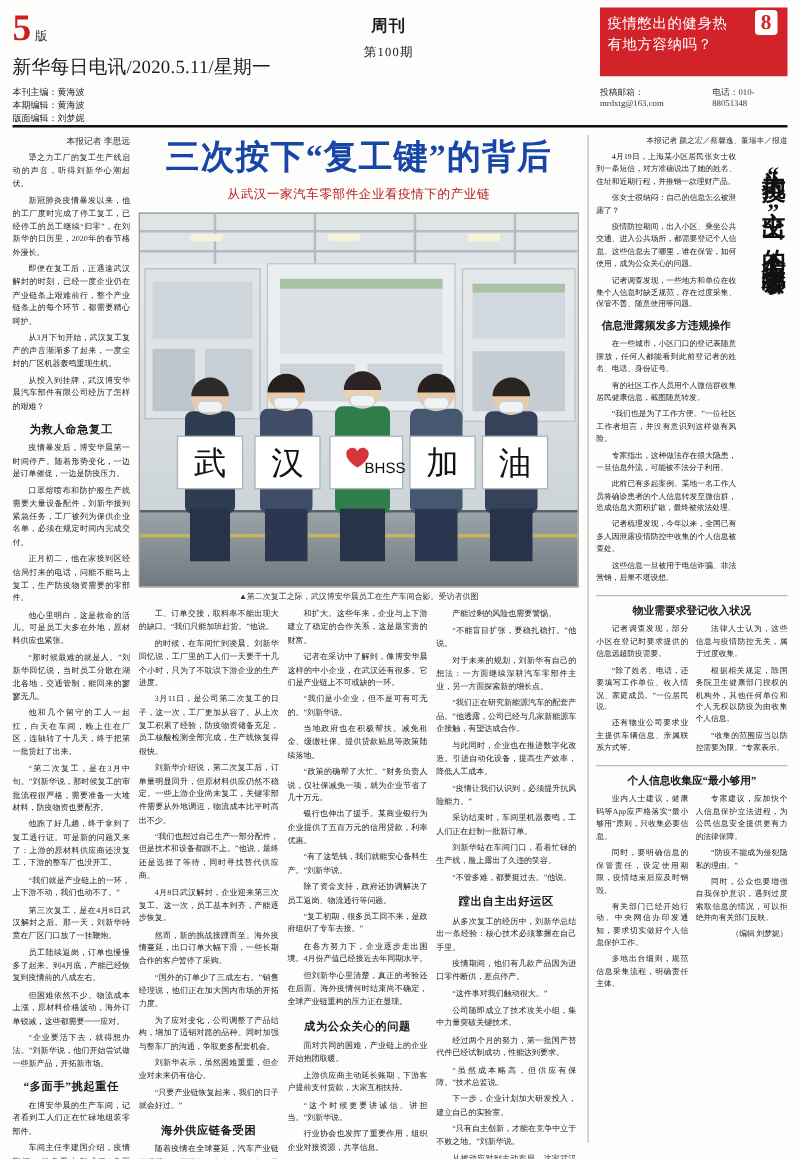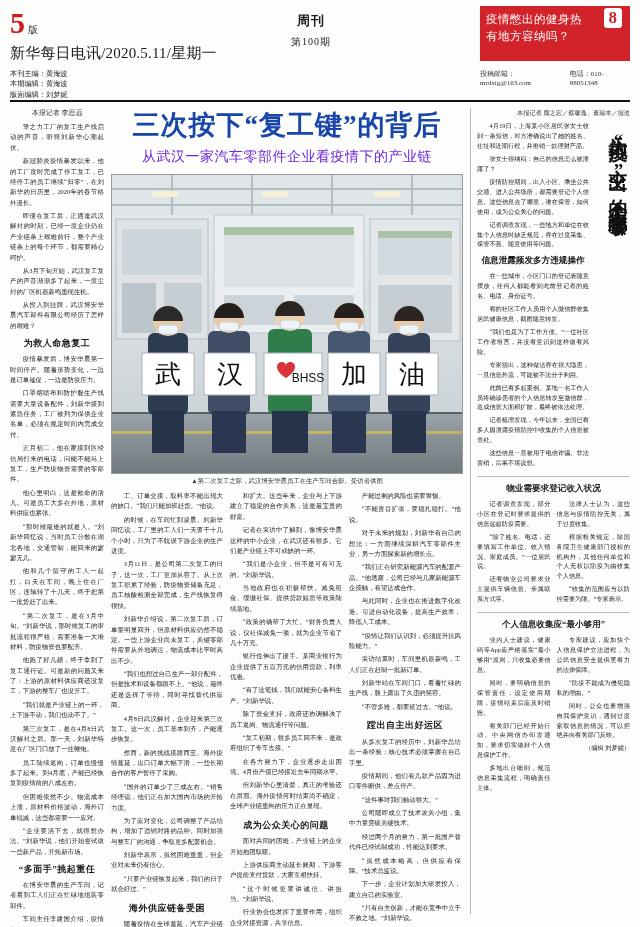--- a/index.html
+++ b/index.html
@@ -45,32 +45,32 @@
   .redbox .bignum { position:absolute; right:8px; top:2px; font-size:17px; font-weight:bold; background:#fff; color:#d2232a; border-radius:3px; padding:0 5px; }
   .redbox .rb-line { font-size:11.5px; font-weight:normal; line-height:1.45; letter-spacing:0.5px; }
   .contact { margin-top:8px; font-size:7px; color:#333; display:flex; justify-content:space-between; gap:6px;}
 
   
   .body-grid { display:flex; gap:7px; margin-top:6px; height:806px; }
   .col-a { width:96px; }
   .col-main { width:352px; }
   .col-right { width:160px; border-left:1px solid #bbb; padding-left:6px; }
 
-  .byline { font-size:7px; text-align:center; margin-bottom:4px; color:#333;}
+  .byline { font-size:7px; text-align:right; margin-bottom:4px; color:#333;}
   .tcol { font-size:6.4px; line-height:1.62; text-align:justify; color:#1b1b1b; }
   .tcol p { margin:0 0 3px 0; text-indent:2em; }
   .subhead { font-size:9px; font-weight:bold; text-align:center; margin:6px 0 4px 0; letter-spacing:0.5px;}
 
   
   .headline { text-align:center; margin-top:2px; }
   .headline h1 {
     margin:0; font-size:27px; font-weight:bold; color:#1745a8; letter-spacing:1px;
     font-family:"Liberation Serif",serif; line-height:1.15;
   }
-  .headline h2 { margin:7px 0 0 0; font-size:14px; font-weight:normal; color:#6d28d9; letter-spacing:0.5px;}
+  .headline h2 { margin:7px 0 0 0; font-size:10px; font-weight:normal; color:#b91c1c; letter-spacing:0.5px;}
 
   
   .photo { margin-top:8px; width:352px; height:300px; position:relative; overflow:hidden; background:#cfd6d9; border:1px solid #999;}
   .cap { font-size:6.4px; text-align:center; margin-top:3px; color:#333; }
   .three-col { display:flex; gap:7px; margin-top:5px; }
   .three-col .tcol { width:112px; }
 
   
   .r-byline { font-size:6.2px; text-align:right; line-height:1.5; color:#333; margin-bottom:4px;}
   .vert-title {

